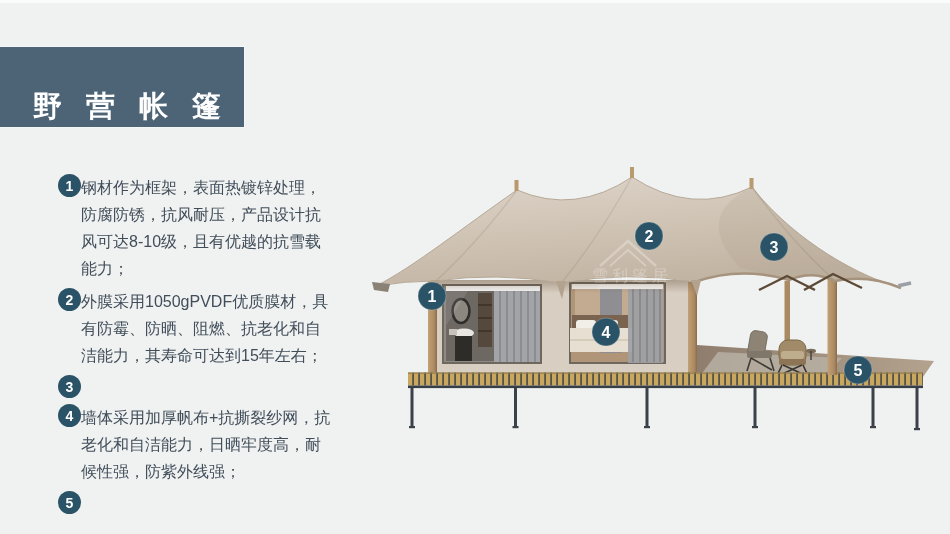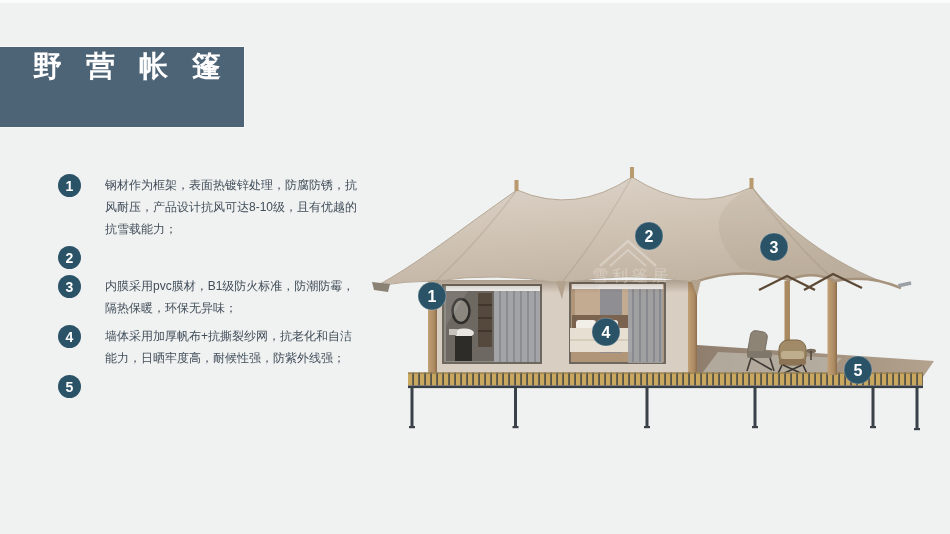--- a/index.html
+++ b/index.html
@@ -7,38 +7,38 @@
   .slide {
     position:relative; width:950px; height:534px;
     background:var(--bg,#f0f1f1);
     font-family:"Liberation Sans","DejaVu Sans",sans-serif;
     overflow:hidden;
   }
   .top-edge { position:absolute; left:0; top:0; width:950px; height:3px; background:#fafbfb; }
   .title-block {
     position:absolute; left:0; top:47px; width:244px; height:80px;
     background:var(--title_bg,#4d6477);
-    display:flex; align-items:flex-start;
+    display:flex; align-items:flex-end;
     box-shadow:0 0 0 1px rgba(255,255,255,.35);
   }
   .title-block .title-text {
     color:#ffffff; font-size:29px; font-weight:bold;
     letter-spacing:24px; padding-left:33px; white-space:nowrap;
   }
   .features { position:absolute; left:58px; top:174px; width:312px; }
   .feature { display:flex; align-items:flex-start; margin-bottom:6px; }
   .num-badge {
     flex-shrink:0; width:23px; height:23px; border-radius:50%;
     background:var(--accent,#2b5367); color:#fff;
     display:flex; align-items:center; justify-content:center;
     font-size:14px; font-weight:bold; margin-top:0;
   }
   .feature-text {
-    margin-left:24px; width:254px; color:var(--text,#414e5a);
-    font-size:12px; line-height:22px;
+    width:254px; color:var(--text,#414e5a);
+    font-size:16px; line-height:27px;
   }
   .tent-figure { position:absolute; left:370px; top:150px; width:580px; height:295px; }
   svg text { font-family:"Liberation Sans","DejaVu Sans",sans-serif; }
   .svg-badge-num { fill:#fff; font-size:16px; font-weight:bold; }
 </style>
 </head>
 <body>
 
 <div class="slide">
   <div class="top-edge"></div>
@@ -47,24 +47,24 @@
     <span class="title-text">野营帐篷</span>
   </div>
 
   <div class="features">
     <div class="feature">
       <span class="num-badge">1</span>
       <p class="feature-text">钢材作为框架，表面热镀锌处理，防腐防锈，抗风耐压，产品设计抗风可达8-10级，且有优越的抗雪载能力；</p>
     </div>
     <div class="feature">
       <span class="num-badge">2</span>
+      <p class="feature-text">外膜采用1050gPVDF优质膜材，具有防霉、防晒、阻燃、抗老化和自洁能力，其寿命可达到15年左右；</p>
     </div>
     <div class="feature">
       <span class="num-badge">3</span>
-      <p class="feature-text">内膜采用pvc膜材，B1级防火标准，防潮防霉，隔热保暖，环保无异味；</p>
     </div>
     <div class="feature">
       <span class="num-badge">4</span>
       <p class="feature-text">墙体采用加厚帆布+抗撕裂纱网，抗老化和自洁能力，日晒牢度高，耐候性强，防紫外线强；</p>
     </div>
     <div class="feature">
       <span class="num-badge">5</span>
     </div>
   </div>
 

